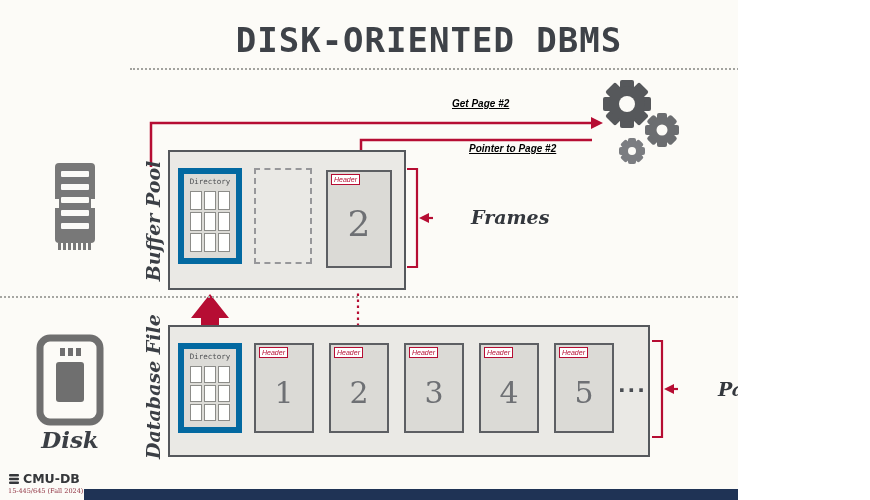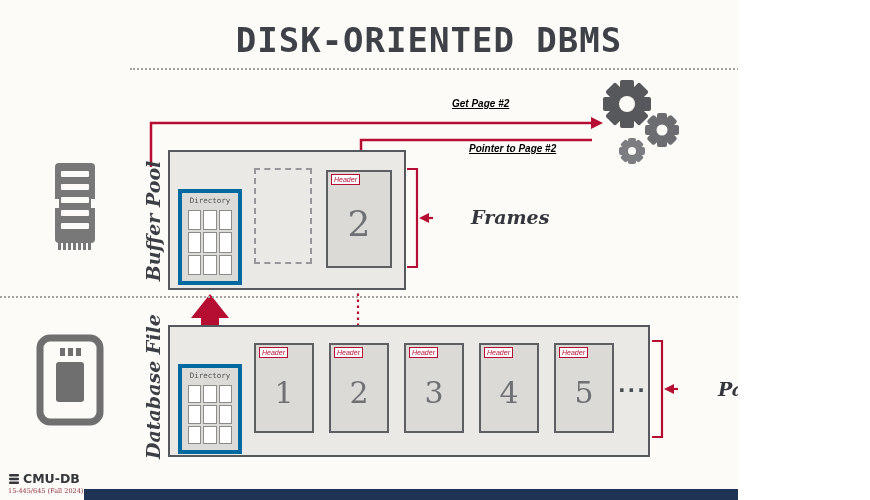--- a/index.html
+++ b/index.html
@@ -44,21 +44,21 @@
     color:#3b3f45; font-size:19px; text-align:center; white-space:nowrap; height:22px;
   }
 
   
   .bigbox {
     position:absolute; background:#eae9e5; border:2px solid #55585c; box-sizing:border-box;
   }
 
   
   .dir {
-    position:absolute; background:#dcdbd7; border:4px solid #0369a1; box-sizing:border-box;margin-top:21px;
+    position:absolute; background:#dcdbd7; border:6px solid #0369a1; box-sizing:border-box;
   }
   .dir-label {
     position:absolute; top:3px; left:0; width:100%; text-align:center;
     font-family:"DejaVu Sans Mono", monospace; font-size:7.5px; color:#4e5053;
   }
   .dir-grid {
     position:absolute; left:6px; right:6px; top:17px; bottom:6px;
     display:grid; grid-template-columns:repeat(3,1fr); grid-template-rows:repeat(3,1fr); gap:2px;
   }
   .dir-grid i { display:block; background:#ffffff; border:1px solid #8c8c89; }
@@ -199,20 +199,21 @@
       <rect x="40" y="14" width="5" height="8" fill="#6f6f6f"></rect>
     </g>
   </svg>
 
   <div class="red-note" style="left:452px; top:98px;">Get Page #2</div>
   <div class="red-note" style="left:452px; top:143px;margin-left:17px;">Pointer to Page #2</div>
 
   <div class="caption" style="left:686px; top:98px; line-height:24px;">
   </div>
 
+  <div class="device-label" style="left:30px; top:426px; width:80px;">Disk</div>
 
   <div class="rot-label" style="left:142px; top:292px; width:142px;">Buffer Pool</div>
   <div class="rot-label" style="left:142px; top:459px; width:134px;">Database File</div>
 
   <div class="bigbox" style="left:168px; top:150px; width:238px; height:140px;">
     <div class="dir" style="left:8px; top:16px; width:64px; height:96px;">
       <div class="dir-label">Directory</div>
       <div class="dir-grid">
         <i></i>
           <i></i>

